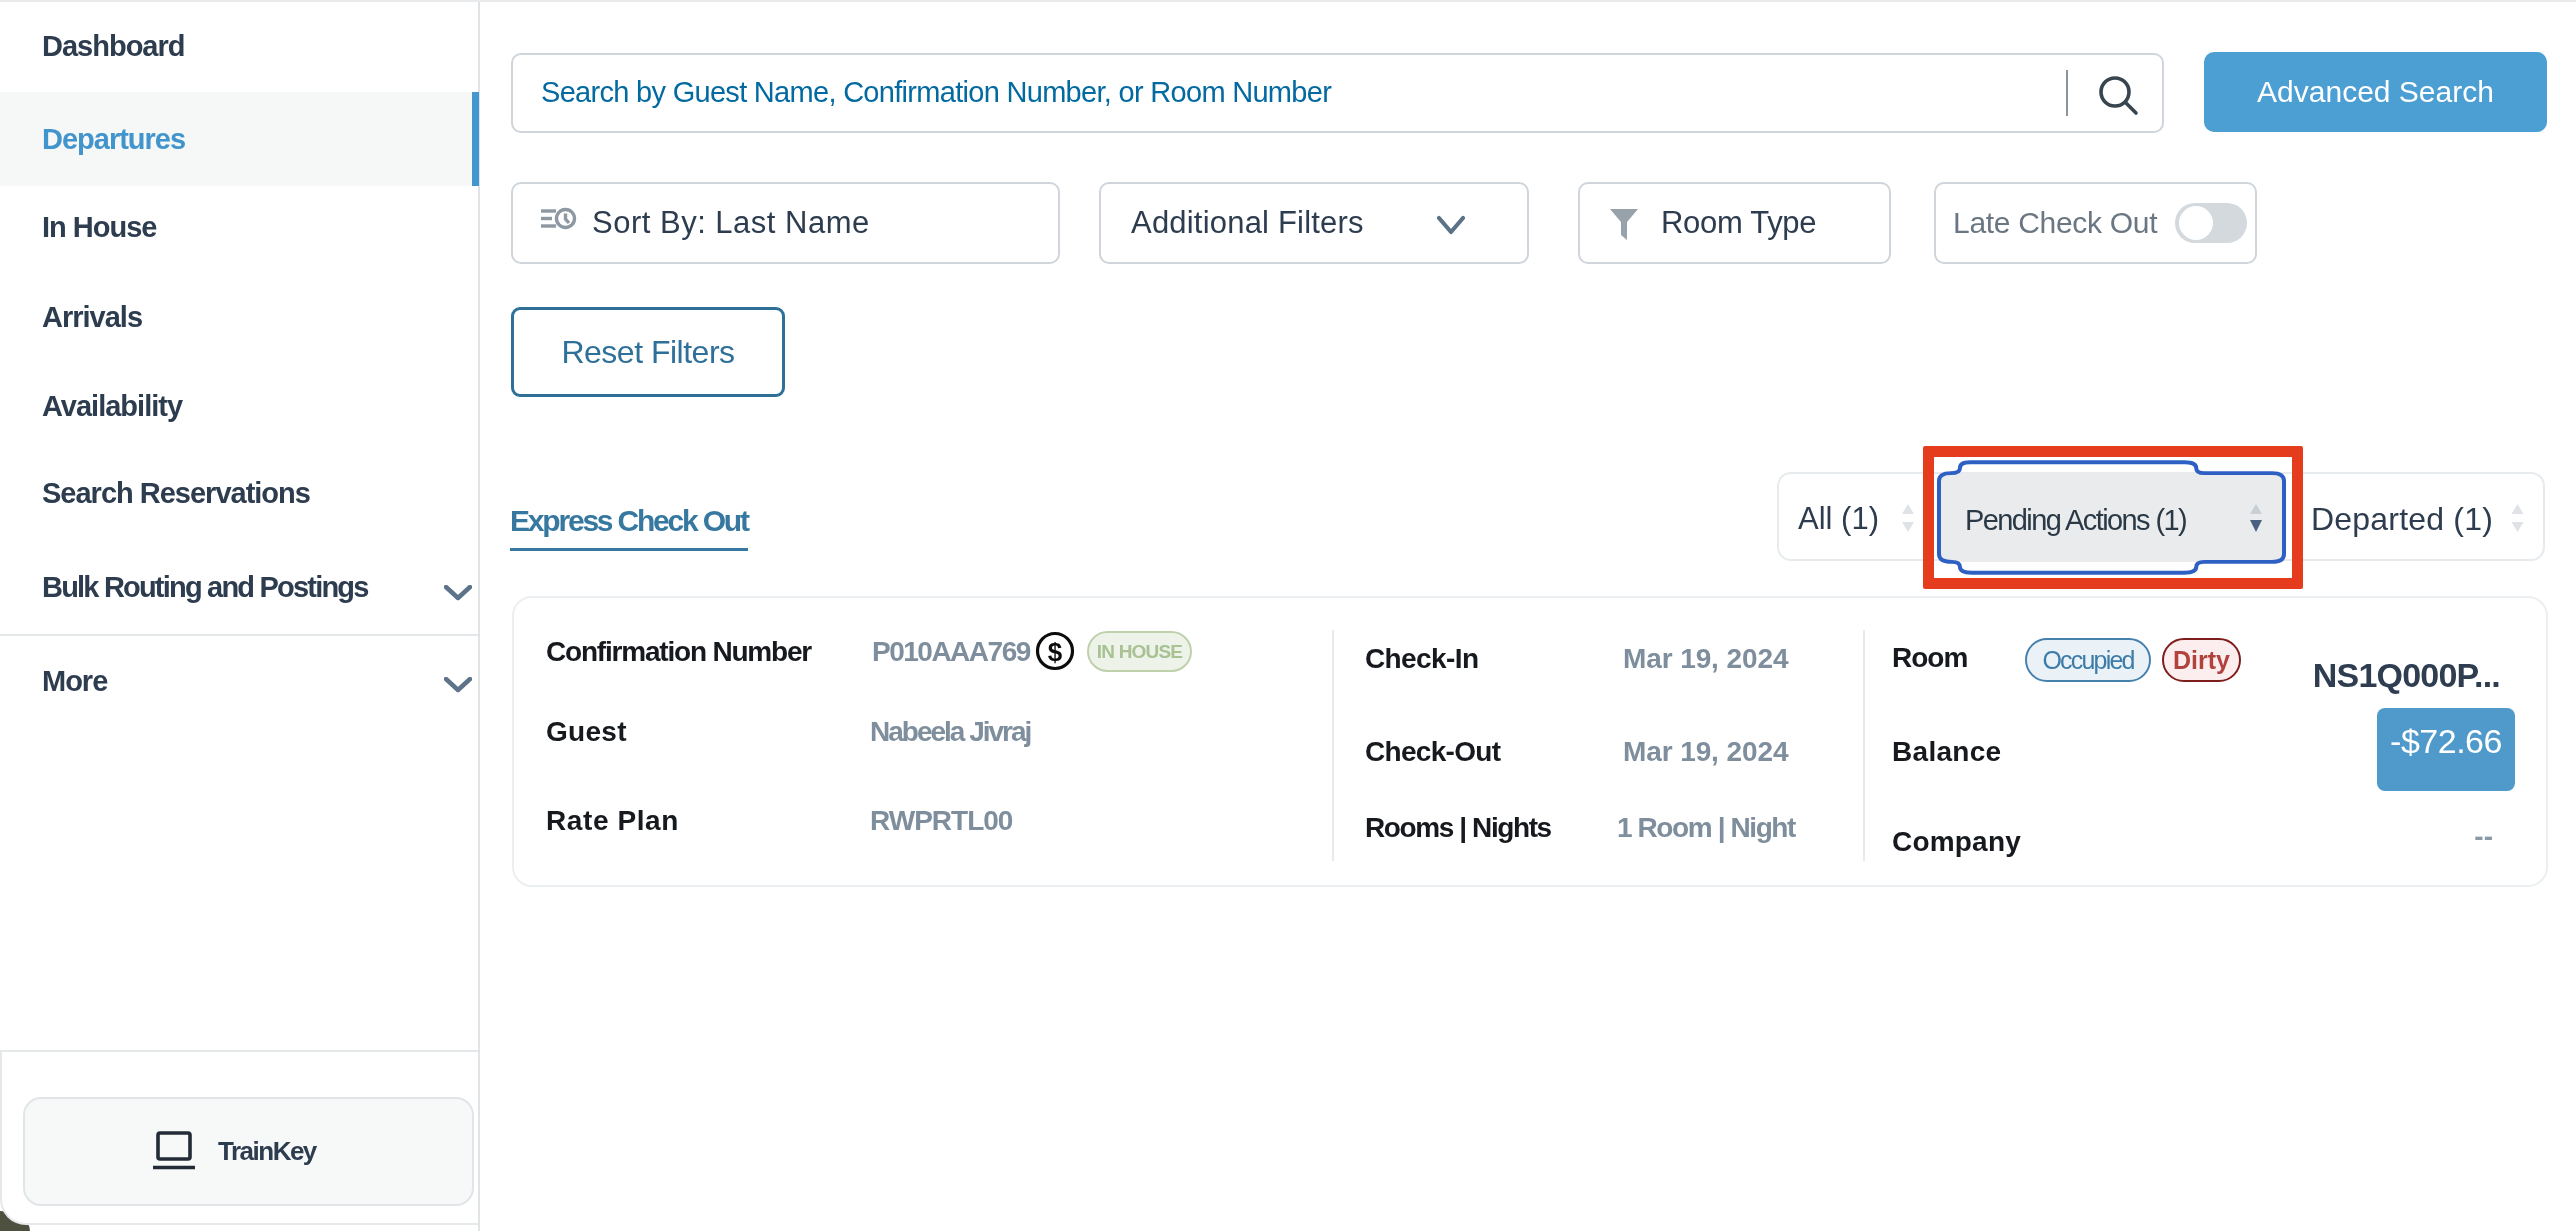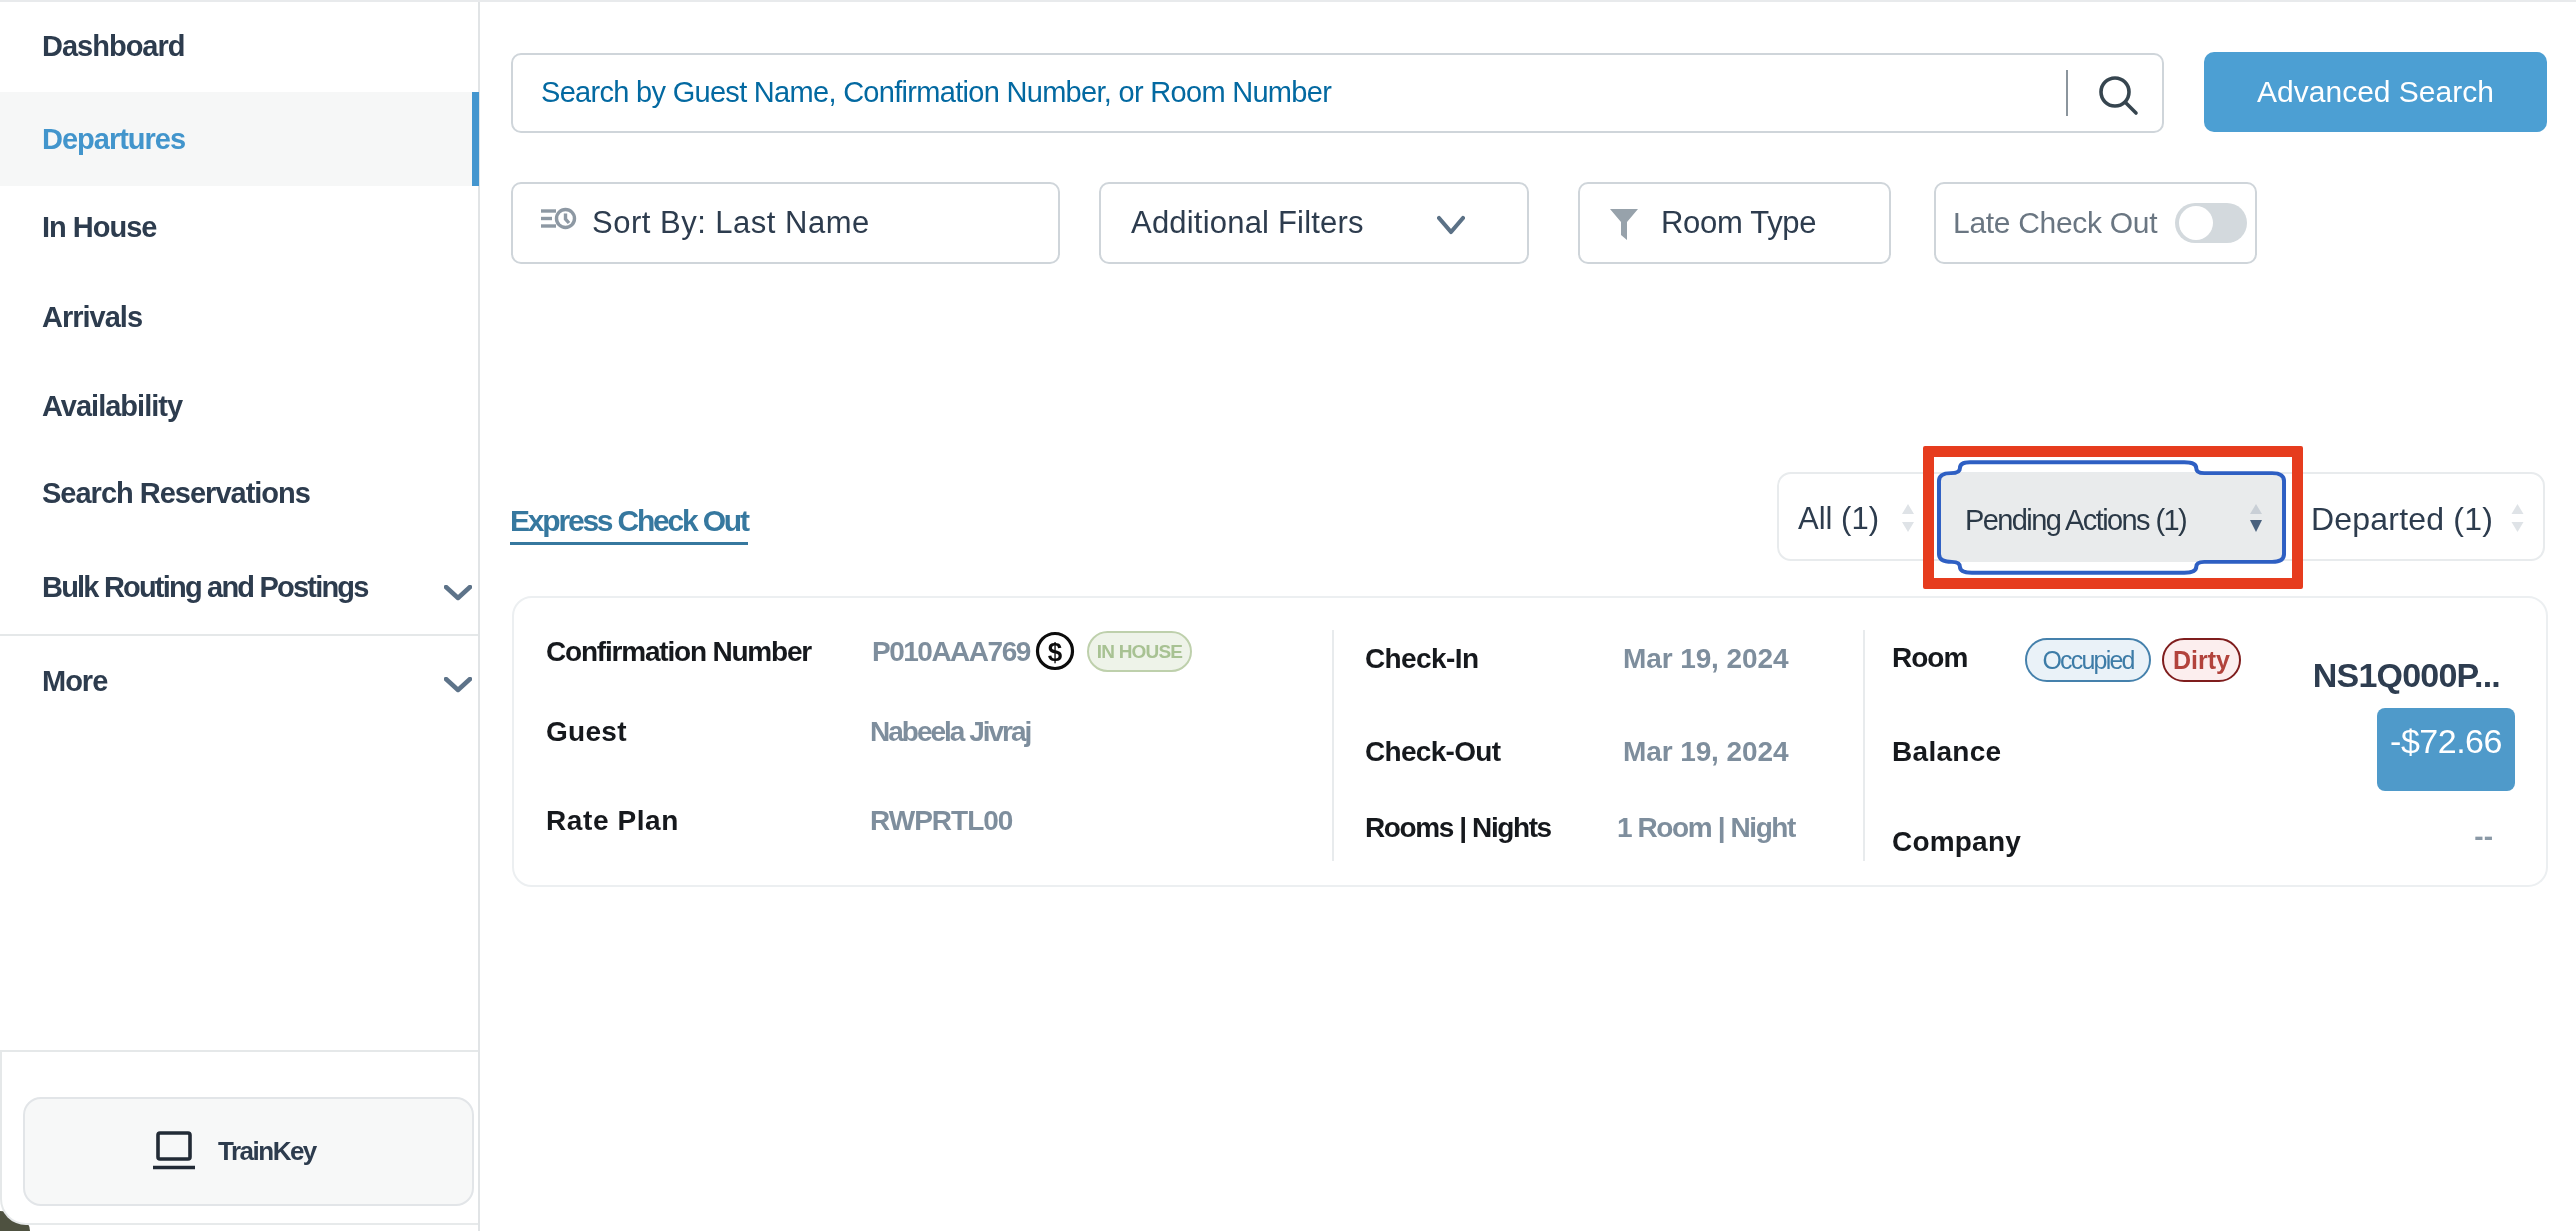--- a/index.html
+++ b/index.html
@@ -81,22 +81,23 @@
   <svg class="a" style="left:1609px;top:209px;" width="30" height="32" viewBox="0 0 30 32">
       <path d="M1,0 H29 L18,13 V31 L12,26 V13 Z" fill="#97a2ab"></path>
     </svg>
   <div class="a" style="left:1661px;top:202px;font-size:31px;color:#2d3c4e;line-height:42px;letter-spacing:-0.3px;">Room Type</div>
 
   <div class="a box" style="left:1934px;top:182px;width:323px;height:82px;"></div>
   <div class="a" style="left:1953px;top:203px;font-size:30px;color:#6a7682;line-height:40px;letter-spacing:-0.3px;">Late Check Out</div>
   <div class="a" style="left:2175px;top:203px;width:72px;height:40px;background:#d3d9dd;border-radius:20px;"></div>
   <div class="a" style="left:2179px;top:206px;width:34px;height:34px;background:#fff;border-radius:50%;"></div>
 
+  <div class="a" style="left:511px;top:307px;width:274px;height:90px;border:3px solid #2f7099;border-radius:9px;color:#2f7099;font-size:32px;line-height:84px;text-align:center;letter-spacing:-0.5px;">Reset Filters</div>
 
-  <div class="a" style="left:510px;top:503px;font-size:30px;font-weight:700;color:#36789f;border-bottom:3px solid #36789f;padding-bottom:3px;line-height:36px;letter-spacing:-2.2px;">Express Check Out</div>
+  <div class="a" style="left:510px;top:503px;font-size:30px;font-weight:700;color:#36789f;border-bottom:3px solid #36789f;padding-bottom:9px;line-height:36px;letter-spacing:-2.2px;">Express Check Out</div>
 
   <div class="a" style="left:1777px;top:472px;width:768px;height:89px;border:2px solid #e8ebed;border-radius:14px;"></div>
   <div class="a" style="left:1798px;top:499px;font-size:31px;color:#2d3c4e;line-height:40px;">All (1)</div>
   <svg class="a" style="left:1901px;top:504px;" width="14" height="28" viewBox="0 0 14 28">
       <polygon points="7,0 13,10 1,10" fill="#dfe3e7"></polygon>
       <polygon points="7,28 13,18 1,18" fill="#dfe3e7"></polygon>
     </svg>
   <div class="a" style="left:2311px;top:499px;font-size:32px;color:#2d3c4e;line-height:40px;letter-spacing:0.2px;">Departed (1)</div>
   <svg class="a" style="left:2511px;top:504px;" width="13" height="28" viewBox="0 0 13 28">
       <polygon points="6.5,0 12.5,10 0.5,10" fill="#dfe3e7"></polygon>

